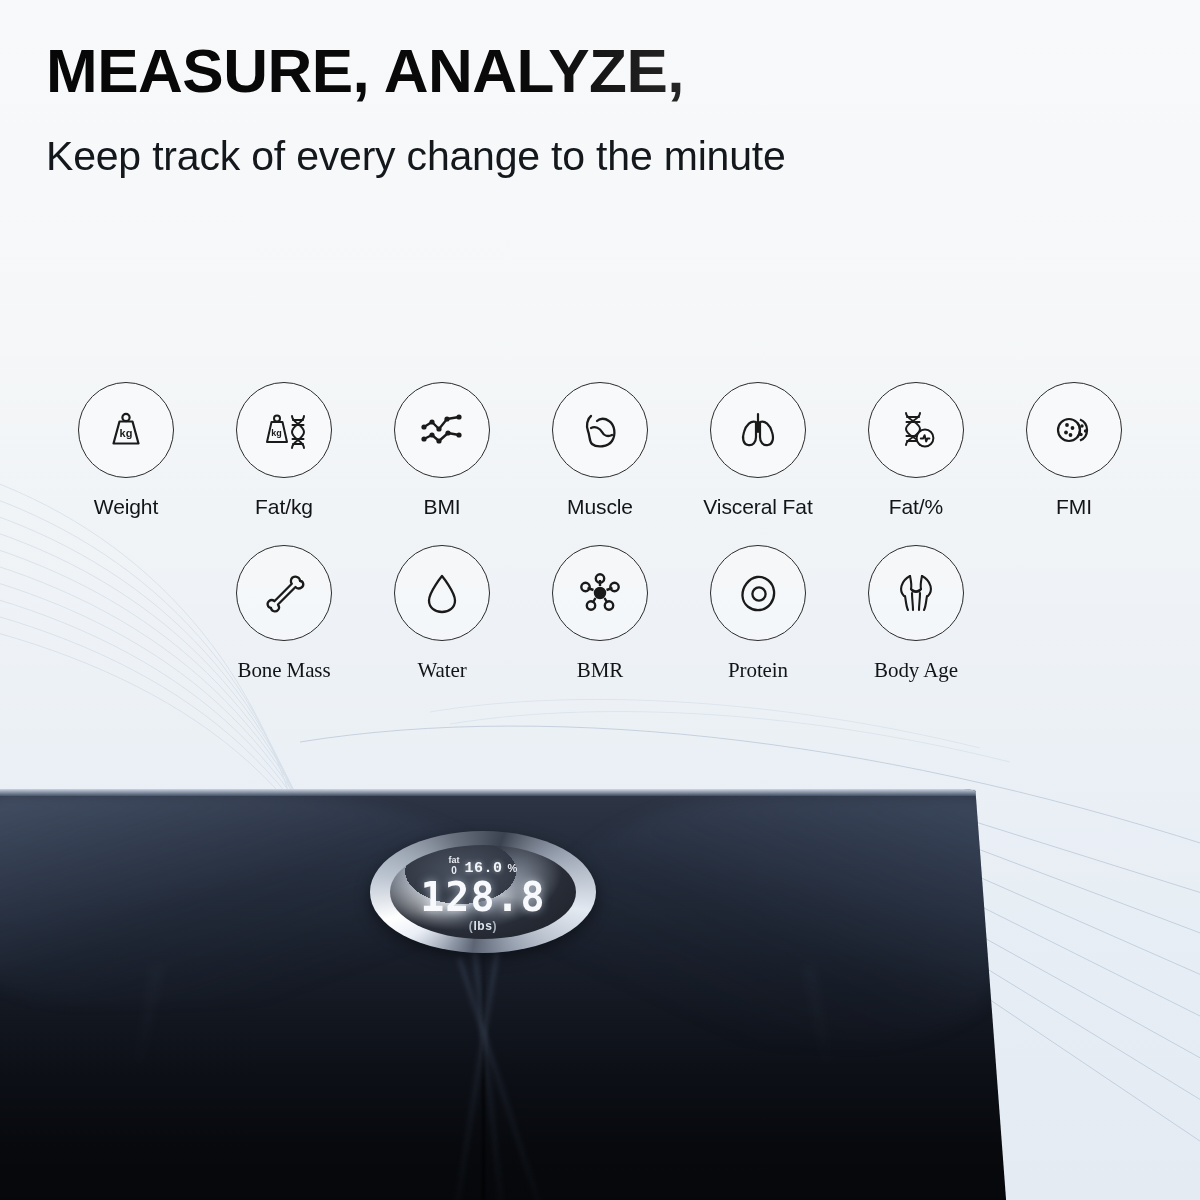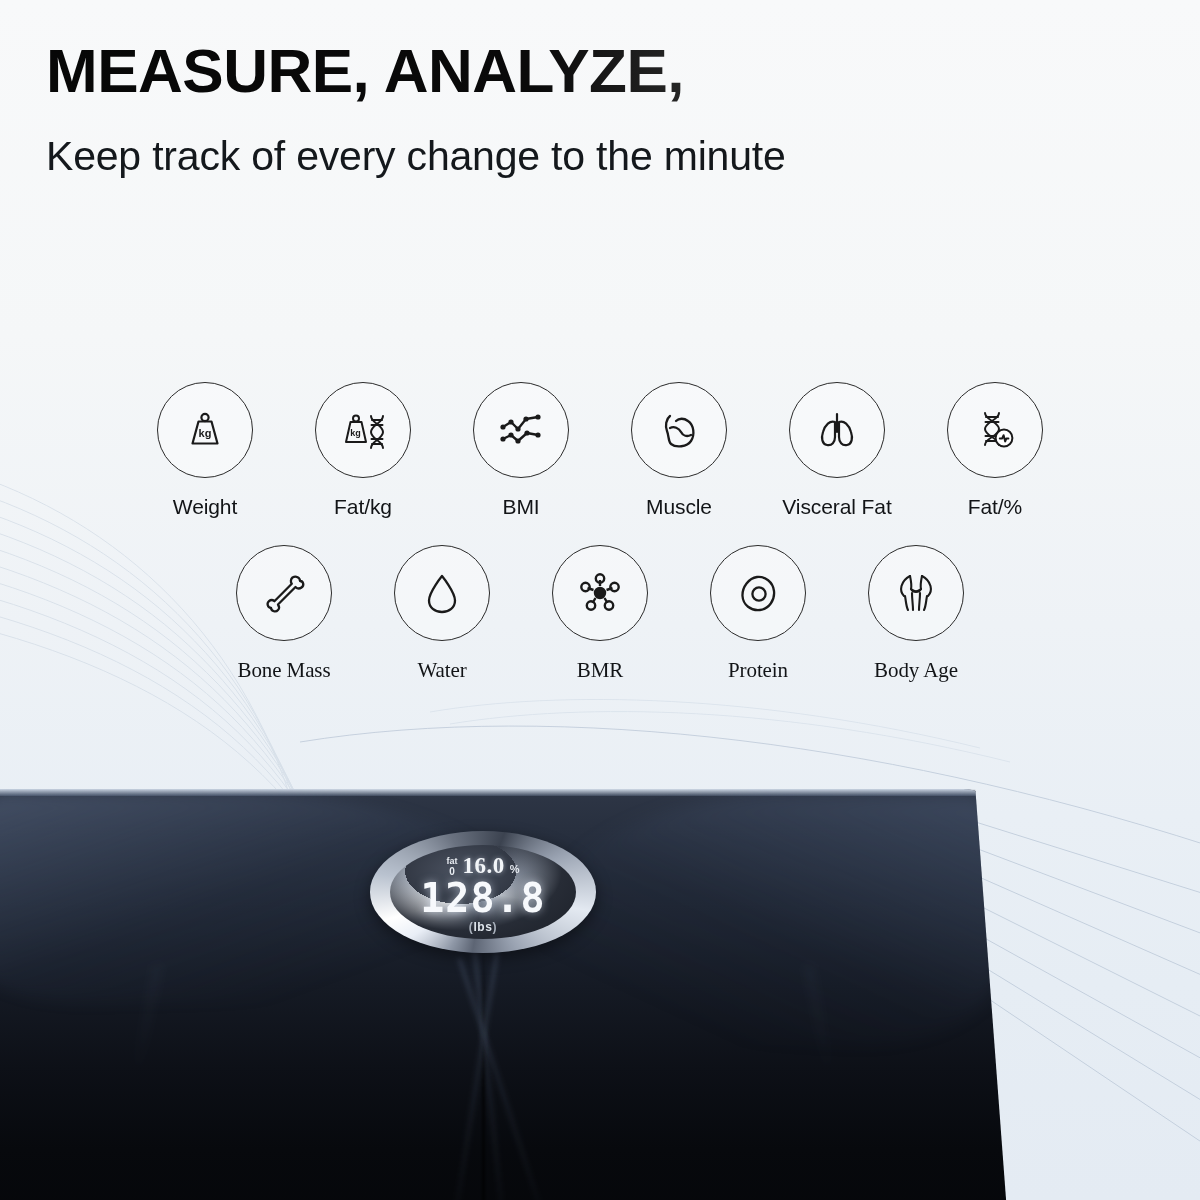--- a/index.html
+++ b/index.html
@@ -242,22 +242,22 @@
     color: #e9edf2;
     letter-spacing: 0px;
   }
   .lcd-fat-sub {
     font-size: 10px;
     font-weight: 700;
     color: #e9edf2;
     margin-top: 1px;
   }
   .lcd-pct-value {
-    font-family: Liberation Serif, serif;
-    font-size: 23px;
+    font-family: Liberation Mono, monospace;
+    font-size: 15px;
     font-weight: 700;
     color: #f2f5f8;
     letter-spacing: 0.5px;
     line-height: 1;
     text-shadow: 0 0 5px rgba(230,240,255,0.55);
     text-align: right;
   }
   .lcd-pct-unit {
     font-size: 11px;
     font-weight: 700;
@@ -429,20 +429,41 @@
               <path d="M29 8 C 29 15, 15 17, 15 24 C 15 31, 29 33, 29 40"></path>
               <path d="M16 12 L28 12 M15.5 17 L28.5 17 M15.5 31 L28.5 31 M16 36 L28 36"></path>
               <circle cx="34" cy="33" r="8.4" fill="#ffffff"></circle>
               <path d="M29.8 33.4 L32.2 33.4 L33.6 30.2 L35.2 36.4 L36.4 33.4 L38.4 33.4"></path>
             </g>
           </svg>
         </div>
         <div class="feat-label">Fat/%</div>
       </div>
 
+      <div class="feat">
+        <div class="feat-circle">
+          <svg viewBox="0 0 50 50">
+            <g fill="none" stroke="#1a1a1a" stroke-width="2.2">
+              <circle cx="20" cy="25" r="11"></circle>
+              <path d="M28.5 18 A 11 11 0 0 1 28.5 32"></path>
+              <path d="M31 14.4 A 11.5 11.5 0 0 1 31 35.6"></path>
+            </g>
+            <g fill="#1a1a1a">
+              <circle cx="18" cy="20" r="1.9"></circle>
+                <circle cx="23.5" cy="23" r="1.9"></circle>
+              <circle cx="17" cy="27.5" r="1.9"></circle>
+                <circle cx="21.5" cy="30" r="1.9"></circle>
+              <circle cx="33" cy="21" r="1.7"></circle>
+                <circle cx="36.5" cy="26" r="1.7"></circle>
+              <circle cx="32" cy="29.5" r="1.7"></circle>
+            </g>
+          </svg>
+        </div>
+        <div class="feat-label">FMI</div>
+      </div>
 
     </div>
 
     <div class="feat-row row2">
 
       <div class="feat">
         <div class="feat-circle">
           <svg viewBox="0 0 50 50">
             <g fill="none" stroke="#1a1a1a" stroke-width="2.3" stroke-linejoin="round" stroke-linecap="round">
               <path d="M33.5 9.5 C 37 7.5, 41 9.5, 41 13 C 44.5 13, 45.5 17.5, 42.5 19.5 C 40.5 21, 38 20.5, 36.5 19 L 19 36.5 C 20 38, 20.5 40.5, 19 42 C 16.8 44.6, 12.5 43.4, 12 40 C 8.6 39.6, 7.4 35.4, 10 33.2 C 11.6 31.8, 14 32, 15.4 33.2 L 32.8 15.8 C 31.4 14.2, 31.6 11, 33.5 9.5 Z"></path>

